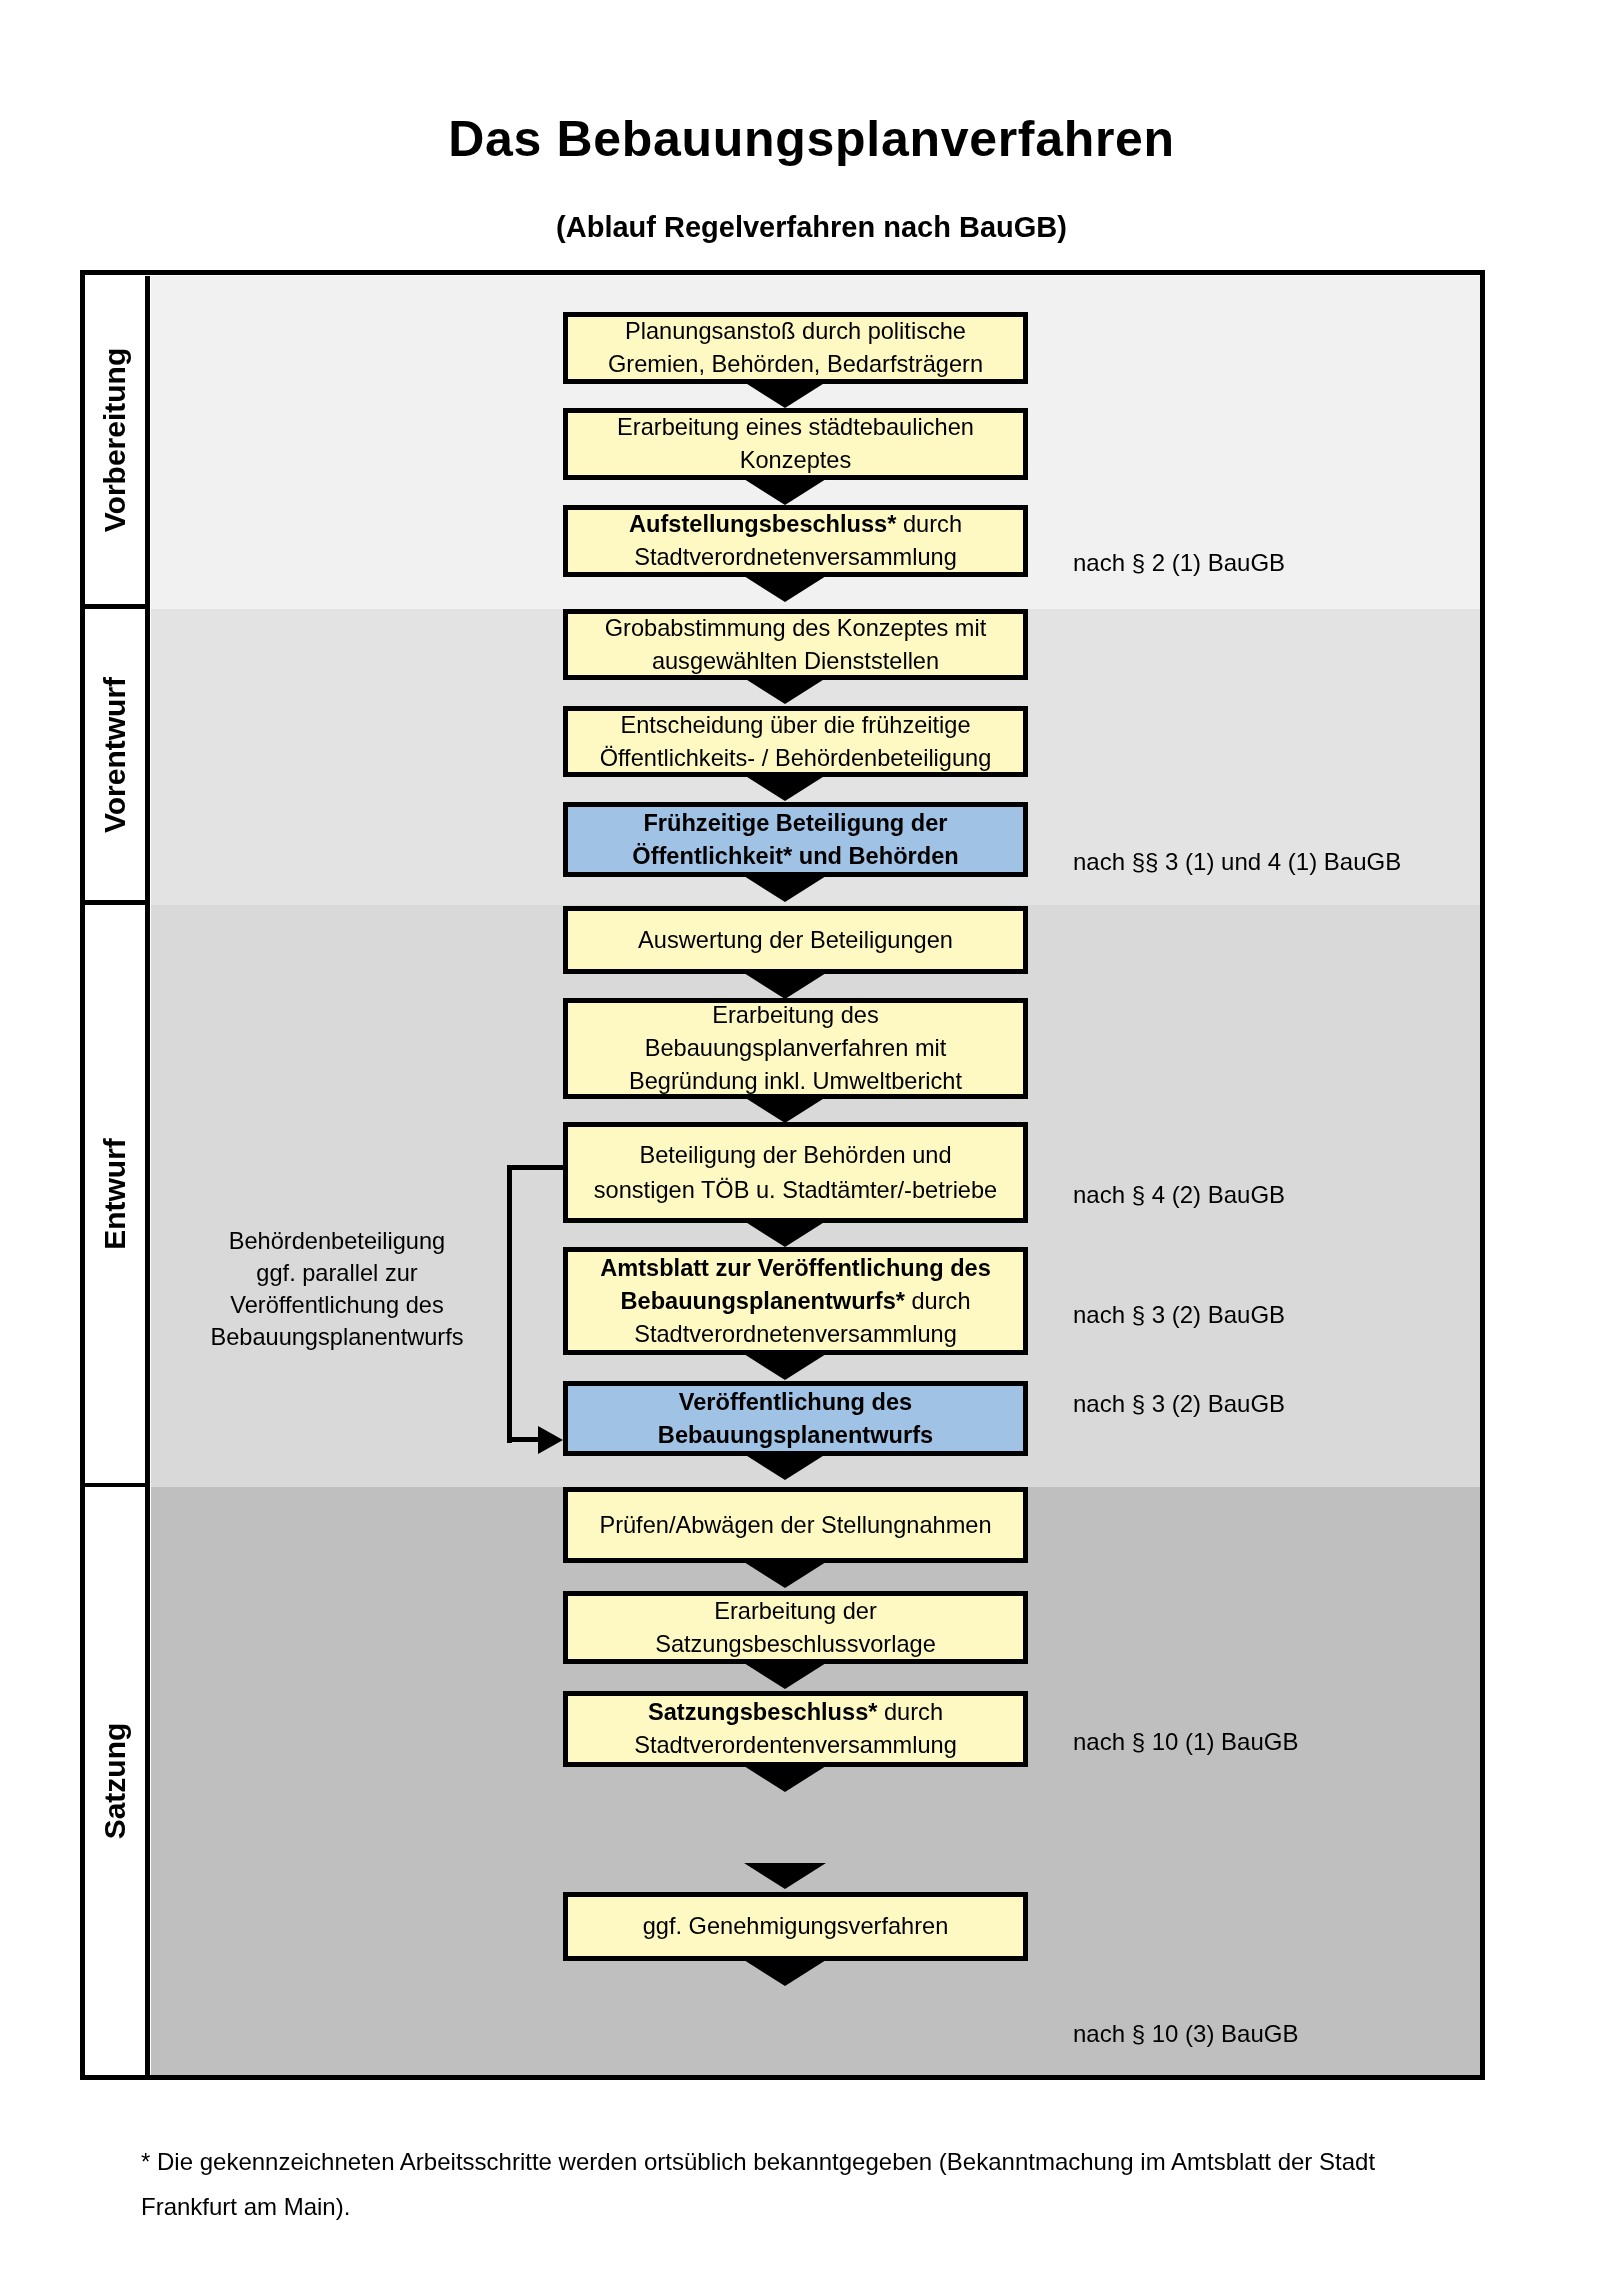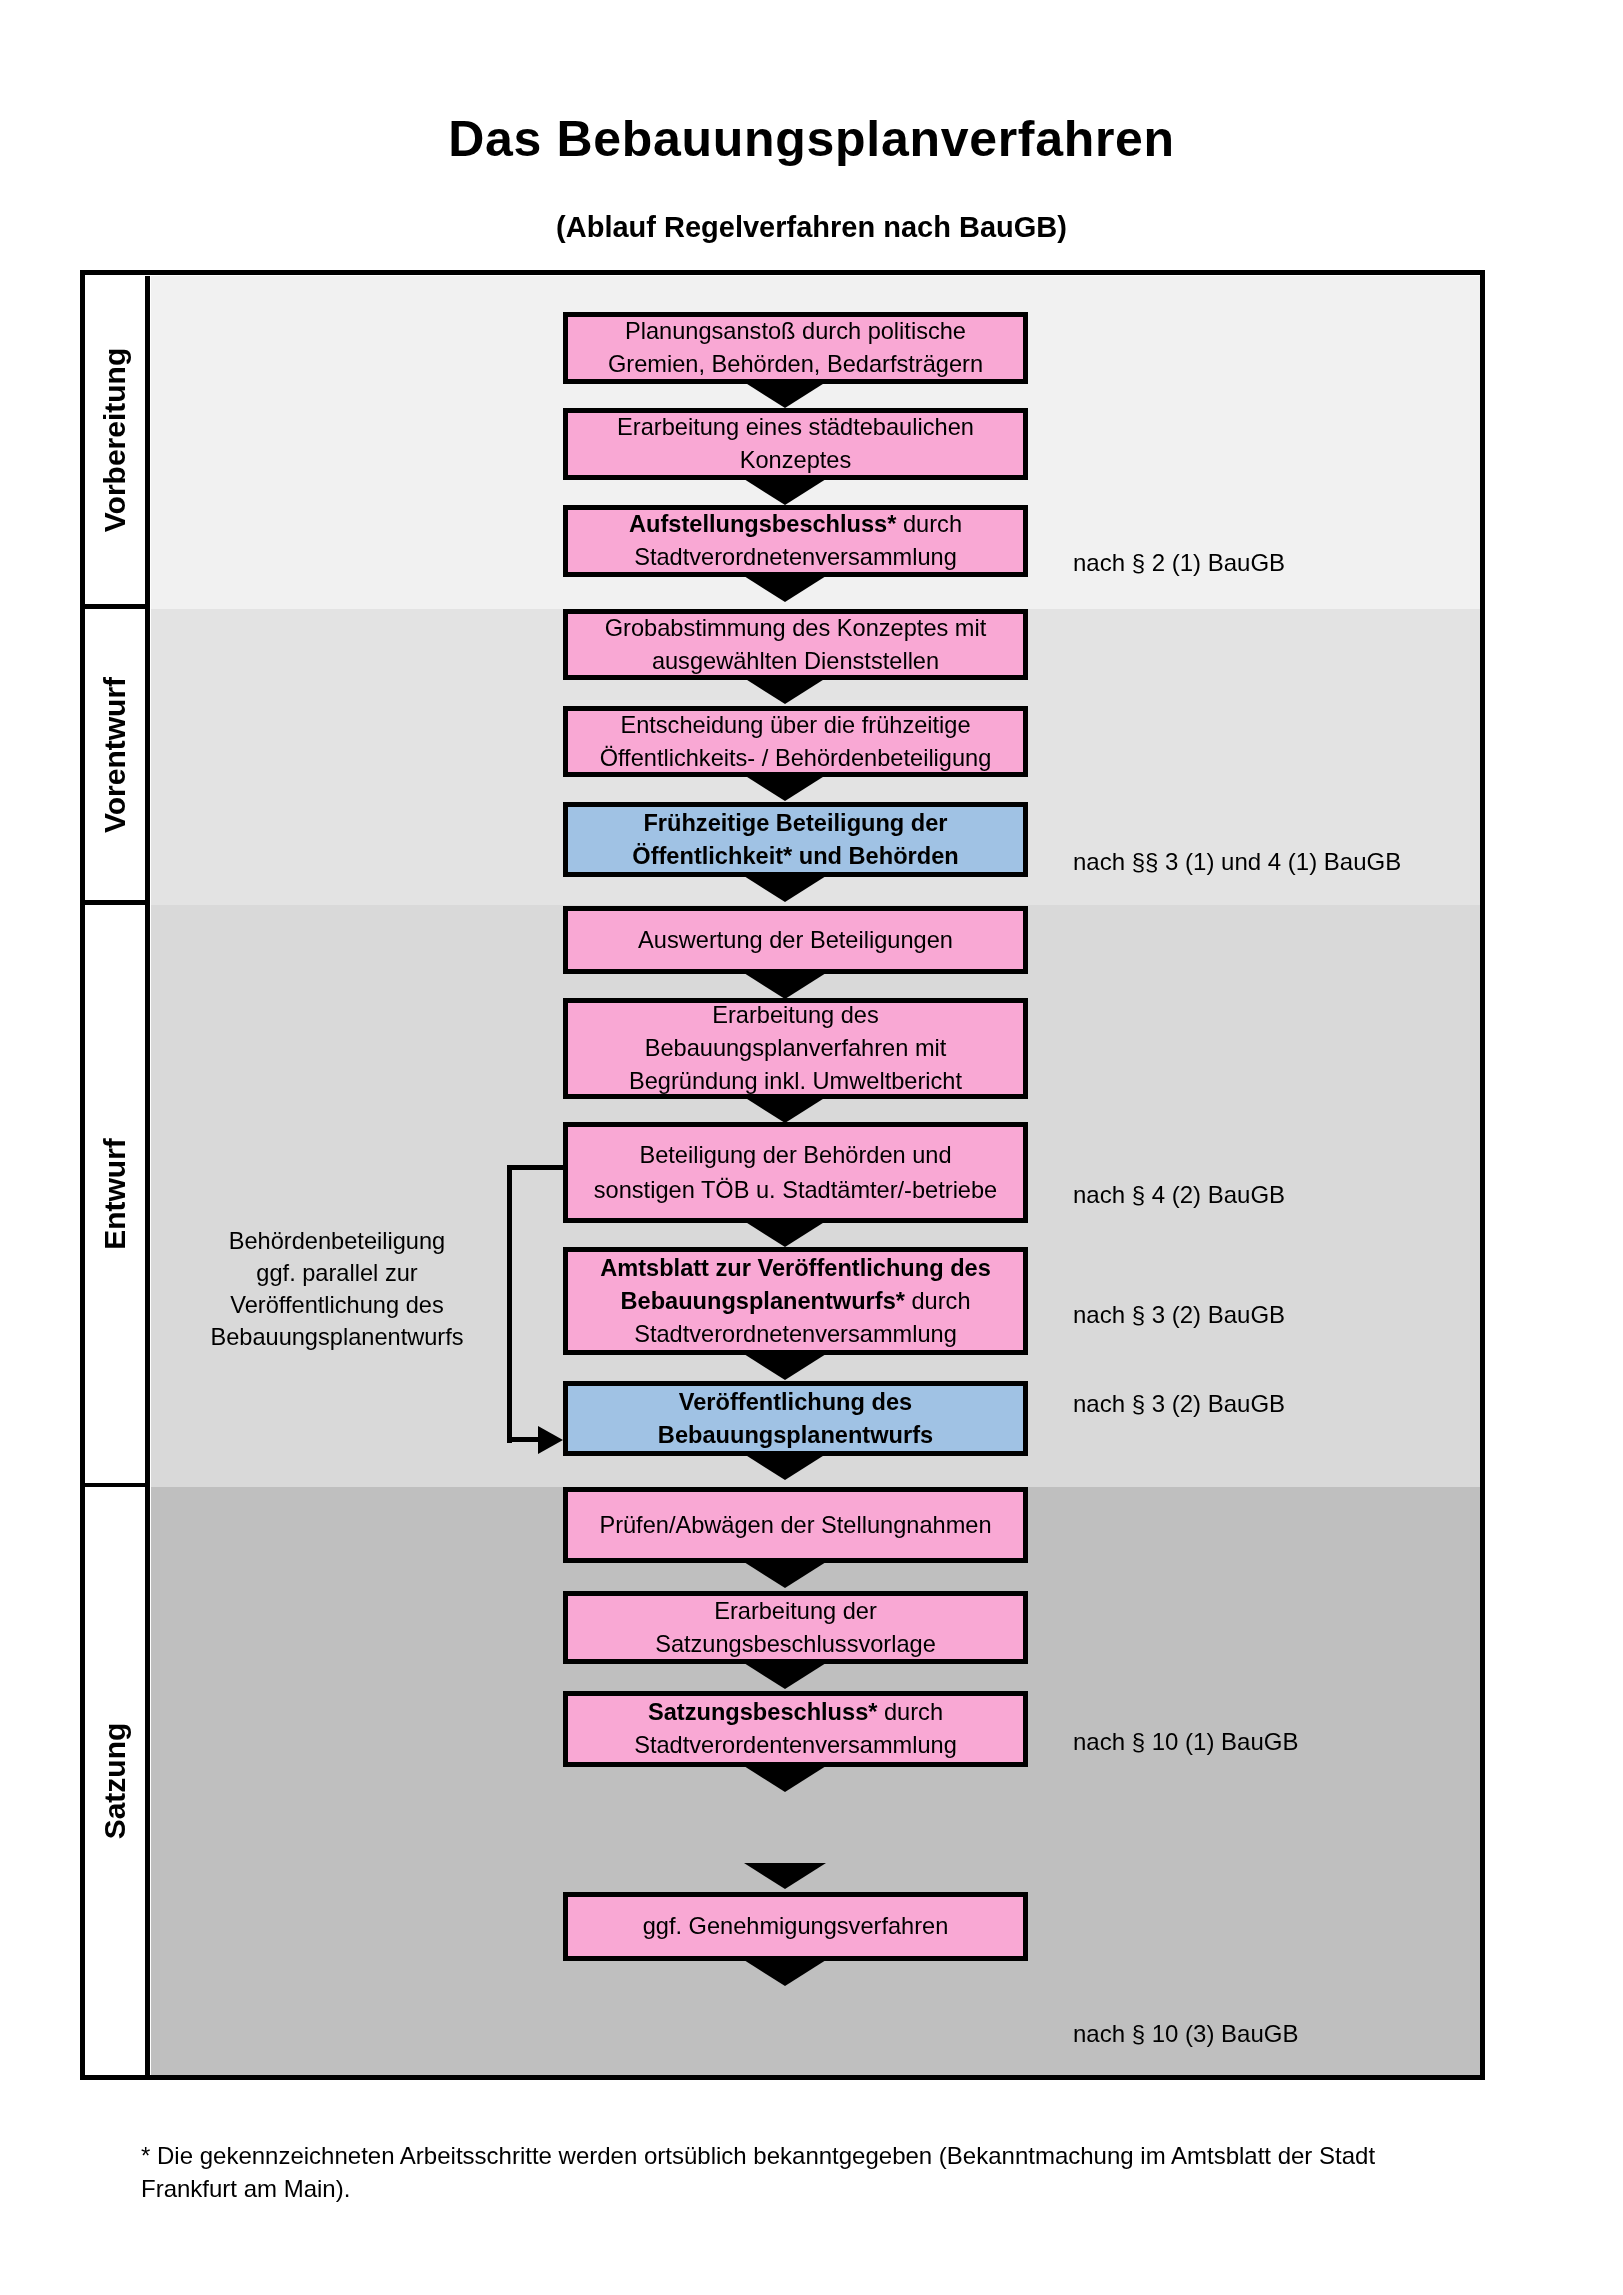--- a/index.html
+++ b/index.html
@@ -27,21 +27,21 @@
                 border-right:5.2px solid #000; display:flex; align-items:center; justify-content:center; }
   .phase-cell.divider { border-bottom:5.2px solid #000; }
   .cell-0 { top:276px; height:333px; }
   .cell-1 { top:609px; height:296px; }
   .cell-2 { top:905px; height:583px; }
   .cell-3 { top:1487px; height:588px; }
   .phase-cell span { transform:rotate(-90deg); white-space:nowrap;
                      font-size:30px; font-weight:bold; }
 
   
-  .flow-box { position:absolute; left:563px; width:465px; background:#f9a8d4;
+  .flow-box { position:absolute; left:563px; width:465px; background:#fef9c3;
               border:5.2px solid #000; display:flex; flex-direction:column;
               align-items:center; justify-content:center; text-align:center;
               font-size:23.6px; line-height:33px; padding:2.6px 6.5px; }
   .flow-box.hl { font-weight:bold; }
 
   
   .down-arrow { position:absolute; left:744px; width:0; height:0;
                 border-left:41px solid transparent; border-right:41px solid transparent;
                 border-top:26px solid #000; }
 
@@ -54,21 +54,21 @@
 
   
   .conn-v { position:absolute; left:507px; top:1165px; width:5.2px; height:278px; background:#000; }
   .conn-h-top { position:absolute; left:507px; top:1165px; width:58px; height:5.2px; background:#000; }
   .conn-h-bot { position:absolute; left:507px; top:1437px; width:35px; height:5.2px; background:#000; }
   .conn-head { position:absolute; left:538px; top:1426px; width:0; height:0;
                border-top:14.4px solid transparent; border-bottom:14.4px solid transparent;
                border-left:25px solid #000; }
 
   .footnote { position:absolute; left:141px; top:2139px; width:1375px;
-              font-size:24px; line-height:33px; white-space:pre-line; }
+              font-size:24px; line-height:45px; white-space:pre-line; }
 </style>
 </head>
 <body style="background: rgb(255, 255, 255);">
 
 <div id="canvas">
 
   <div class="title">Das Bebauungsplanverfahren</div>
   <div class="subtitle">(Ablauf Regelverfahren nach BauGB)</div>
 
   <div class="frame"></div>

